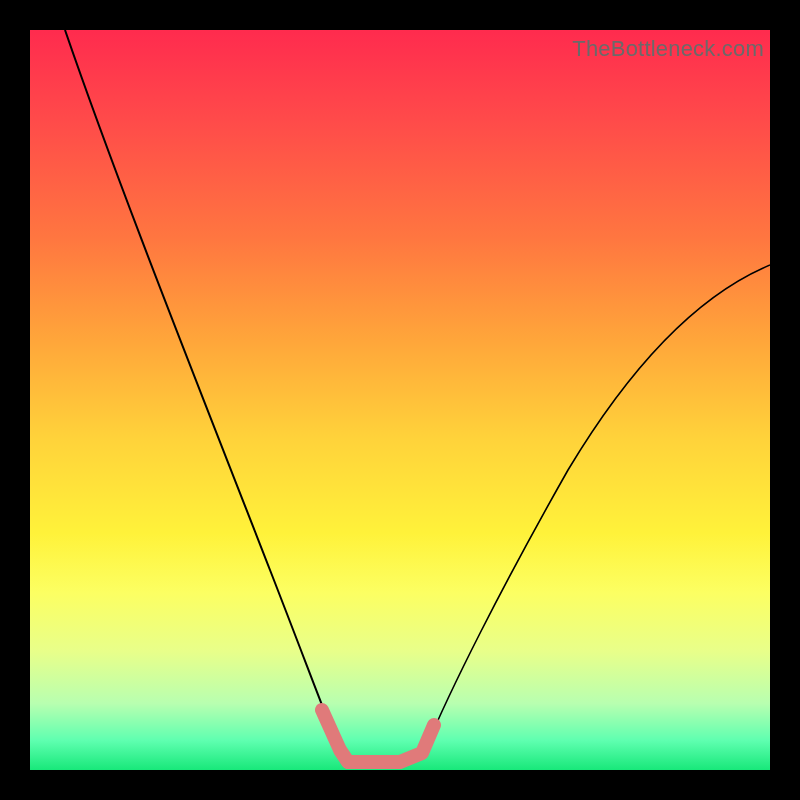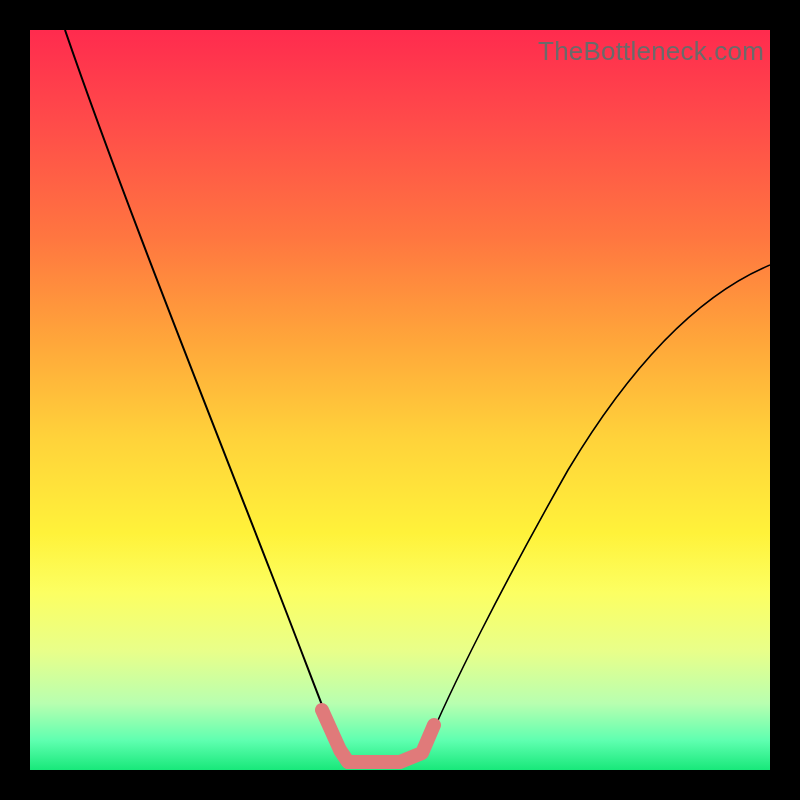--- a/index.html
+++ b/index.html
@@ -38,21 +38,21 @@
       #b8ffb0 91%,
       #5fffb0 96%,
       #18e87a 100%
     );
   }
   .watermark {
     position: absolute;
     top: 6px;
     right: 6px;
     color: #6a6a6a;
-    font-size: 26px;
+    font-size: 22px;
     letter-spacing: 0.2px;
     user-select: none;
   }
   svg.lines {
     position: absolute;
     left: 0;
     top: 0;
     width: 740px;
     height: 740px;
   }

